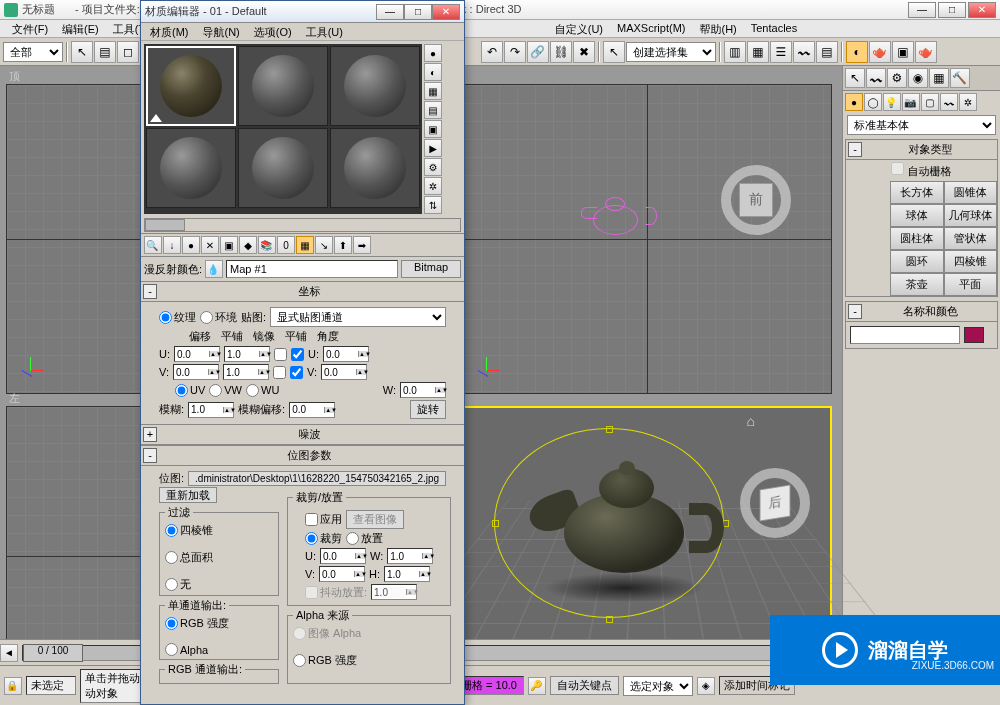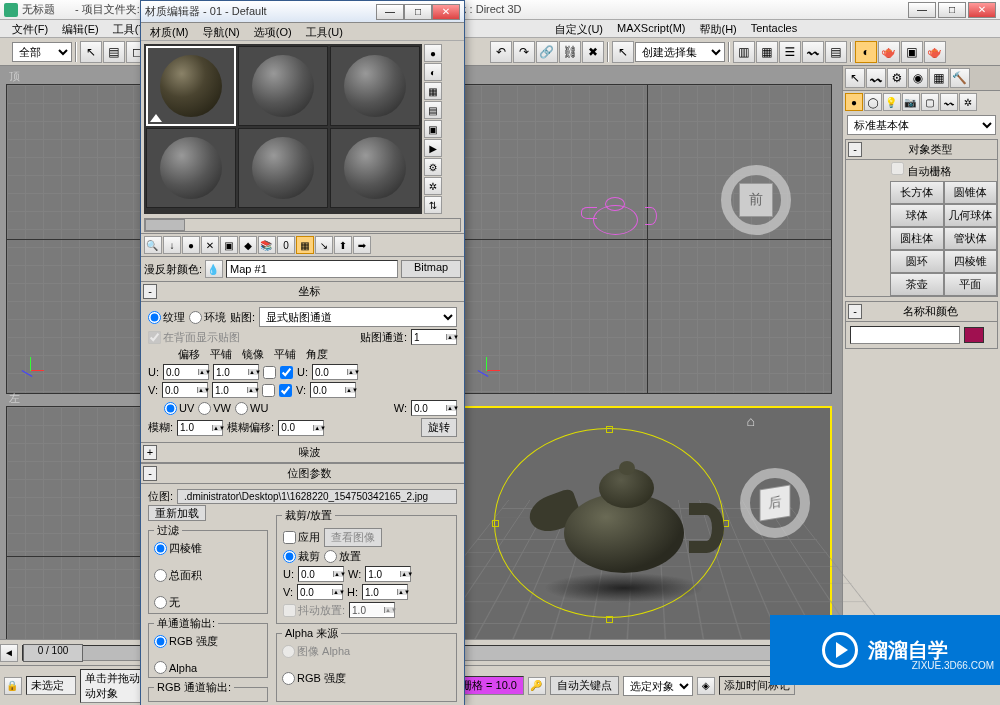--- a/index.html
+++ b/index.html
@@ -10,21 +10,21 @@
 .main-titlebar .icon-app { width:14px;height:14px;background:#3a7; border-radius:2px; margin-right:4px;}
 .main-titlebar .title { color:#444; flex:0 0 auto; margin-right:20px;}
 .main-titlebar .spacer { flex:1; }
 .win-btns { display:flex; gap:2px;}
 .win-btn { width:28px;height:16px;border:1px solid #888;background:linear-gradient(#fff,#ddd);display:flex;align-items:center;justify-content:center;font-size:10px;cursor:pointer;}
 .win-btn.close{ background:linear-gradient(#f99,#d44); color:#fff;}
 
 .main-menu { height:18px; background:#e8e8e8; display:flex; padding:0 6px; gap:2px; border-bottom:1px solid #aaa;}
 .main-menu .mi { padding:2px 6px; cursor:pointer; }
 
-.toolbar-row { height:28px; background:#d4d0c8; border-bottom:1px solid #888; display:flex; align-items:center; padding:0 12px; gap:1px;}
+.toolbar-row { height:28px; background:#d4d0c8; border-bottom:1px solid #888; display:flex; align-items:center; padding:0 3px; gap:1px;}
 .tbtn { width:22px;height:22px;border:1px solid #999;background:linear-gradient(#f8f8f8,#ddd);display:flex;align-items:center;justify-content:center;font-size:12px;cursor:pointer;}
 .tbtn.sm{width:18px;height:18px;font-size:10px;}
 .tbtn.active{background:#ffd27a;border-color:#c80;}
 .tsel { height:20px; border:1px solid #888; background:#fff; padding:0 2px;}
 .sep{width:2px;height:20px;border-left:1px solid #888;border-right:1px solid #fff;margin:0 2px;}
 
 
 .workspace { position:absolute; top:66px; left:0; right:0; bottom:40px; display:flex; }
 .viewports { flex:1; position:relative; background:#999; }
 .vp { position:absolute; background:#7a7a7a; border:1px solid #333; }
@@ -94,21 +94,21 @@
 .mat-scroll .thumb{position:absolute;left:0;top:0;bottom:0;width:40px;background:#bbb;border:1px solid #888;}
 .mat-tools{display:flex;flex-wrap:wrap;gap:1px;padding:2px 3px;border-top:1px solid #888;border-bottom:1px solid #888;}
 .mat-name-row{display:flex;align-items:center;gap:3px;padding:3px;}
 .mat-name-row input{flex:1;height:18px;border:1px inset #888;padding:0 3px;}
 .mat-name-row .type-btn{width:60px;height:18px;border:1px solid #888;background:#ddd;text-align:center;}
 .param-roll{border-top:1px solid #888;}
 .param-hdr{display:flex;background:#d4d0c8;padding:2px;border-bottom:1px solid #888;}
 .param-hdr .pm{width:14px;text-align:center;border:1px solid #666;background:#eee;}
 .param-hdr .lbl{flex:1;text-align:center;}
 .param-body{padding:3px 6px;background:#d4d0c8;font-size:11px;}
-.param-body .row{display:flex;align-items:center;gap:4px;margin:2px 1px;}
+.param-body .row{display:flex;align-items:center;gap:4px;margin:2px 12px;}
 .param-body label{display:flex;align-items:center;gap:2px;}
 .spin{display:inline-flex;align-items:center;border:1px inset #888;background:#fff;height:16px;}
 .spin input{width:34px;border:none;font-size:10px;padding:0 2px;}
 .spin .ar{width:10px;display:flex;flex-direction:column;font-size:6px;line-height:6px;text-align:center;background:#ddd;border-left:1px solid #888;}
 .widebtn{border:1px solid #888;background:#ddd;padding:1px 6px;cursor:pointer;}
 fieldset{border:1px solid #888;padding:3px 5px;margin:2px 0;}
 legend{padding:0 3px;}
 
 
 .statusbar{position:absolute;left:0;right:0;bottom:0;height:40px;background:#d4d0c8;border-top:1px solid #888;display:flex;align-items:center;padding:0 4px;gap:4px;font-size:10px;}
@@ -422,32 +422,20 @@
         <label>
             <input type="radio" checked="" style=""> 
             <span>纹理</span>
           </label>
         <label>
             <input type="radio" style=""> 
             <span>环境</span>
           </label>
         <span>贴图:</span>
         <select class="tsel" style="flex:1"><option>显式贴图通道</option></select>
-      </div>
-      <div class="row">
-          <label style="color:#888">
-            <input type="checkbox" checked="" disabled="" style=""> 
-            <span>在背面显示贴图</span>
-          </label>
-        <span style="flex:1"></span>
-          <span>贴图通道:</span>
-        <span class="spin">
-            <input value="1" style="">
-            <span class="ar">▲▼</span>
-          </span>
       </div>
       <div class="row" style="gap:10px;padding-left:30px">
         <span>偏移</span>
         <span>平铺</span>
         <span>镜像</span>
         <span>平铺</span>
         <span>角度</span>
       </div>
       <div class="row">
         <span>U:</span>

